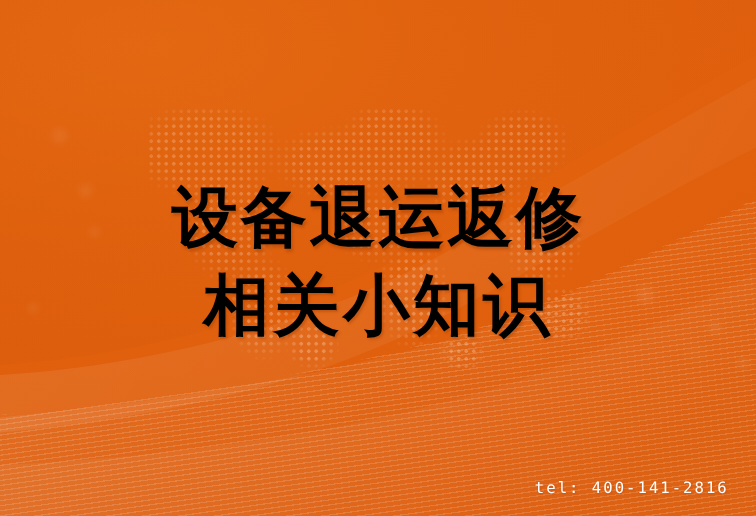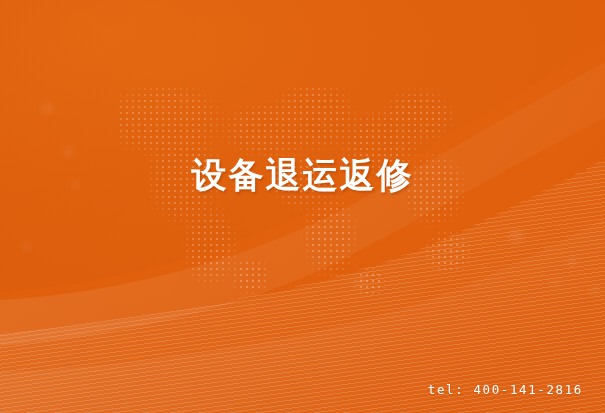--- a/index.html
+++ b/index.html
@@ -107,24 +107,24 @@
   
   .title-block {
     position: absolute;
     left: 0;
     top: 140px;
     width: 605px;
     text-align: center;
     z-index: 6;
   }
   .title-line {
-    color: #ffffff;
+    color: #000000;
     font-family: "DejaVu Sans", "Liberation Sans", sans-serif;
     font-weight: bold;
-    font-size: 35px;
+    font-size: 53px;
     line-height: 70px;
     letter-spacing: 2px;
     white-space: nowrap;
     text-shadow: 1.5px 2px 2px rgba(150, 58, 4, 0.38);
   }
   .title-line.line2 {
     letter-spacing: 3px;
   }
 
   
@@ -208,17 +208,18 @@
 
     <path d="M0,334 C140,320 330,294 450,238 C520,205 570,180 605,160 L605,413 L0,413 Z" fill="url(#wv1)"></path>
 
     <path d="M0,372 C150,366 340,338 460,288 C525,261 572,236 605,218 L605,413 L0,413 Z" fill="url(#wv4)"></path>
   </svg>
 
   <div class="stripes"></div>
 
   <div class="title-block">
     <div class="title-line line1">设备退运返修</div>
+    <div class="title-line line2">相关小知识</div>
   </div>
 
   <div class="phone">tel: 400-141-2816</div>
 
 </div>
 
 </body></html>

